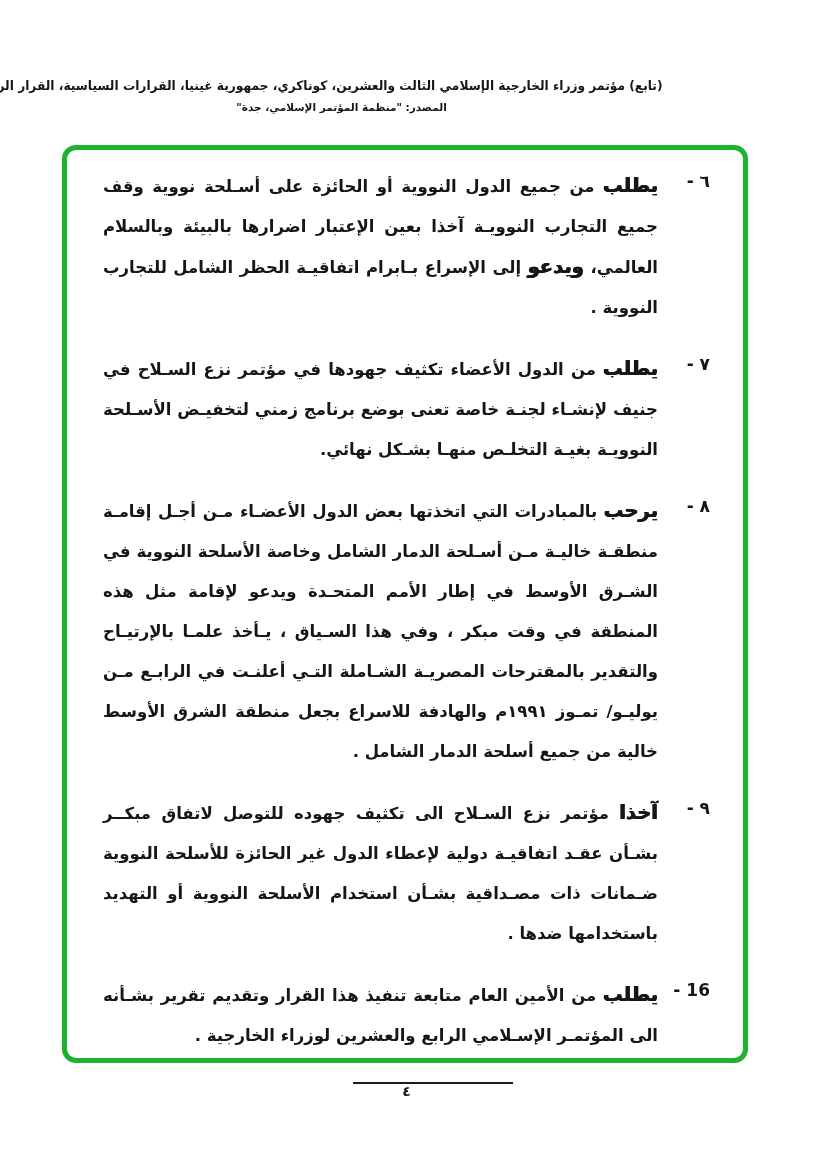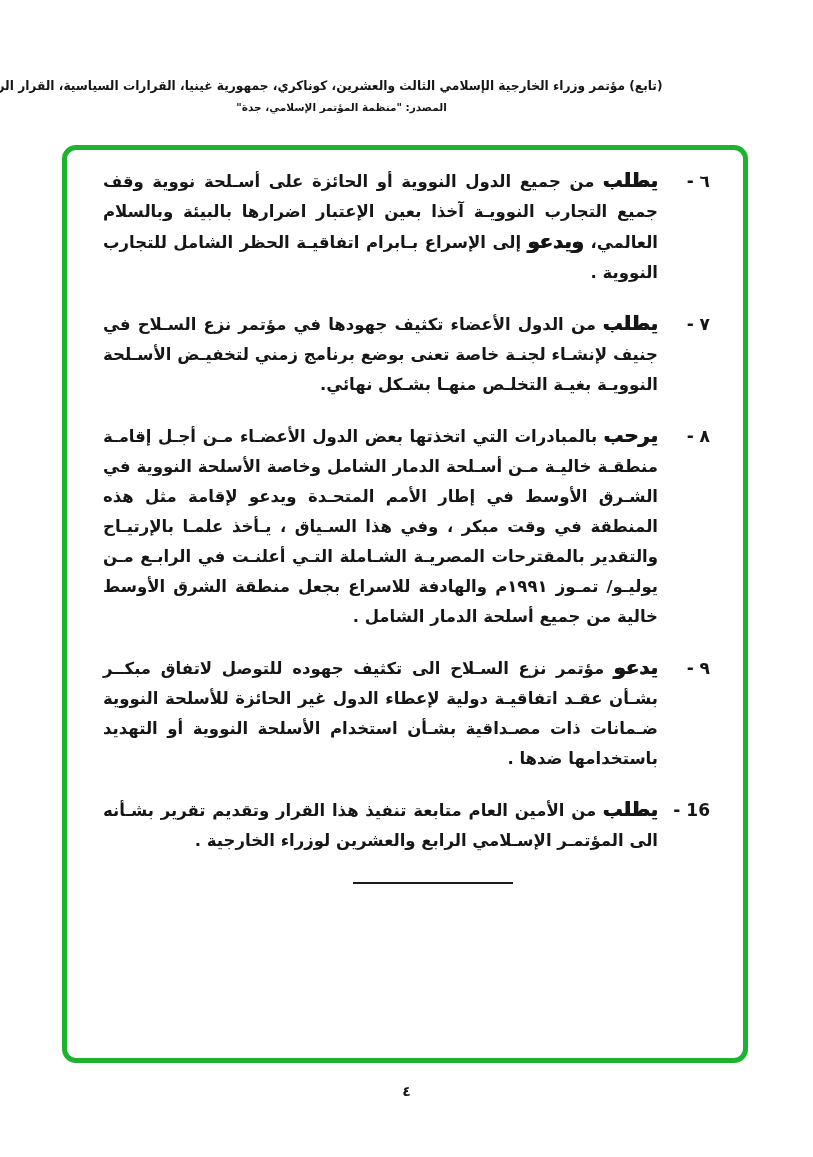--- a/index.html
+++ b/index.html
@@ -40,21 +40,21 @@
     position:absolute;top:166px;left:103px;width:607px;
     direction:rtl;
   }
   .item{display:flex;margin-bottom:21px;}
   .marker{
     flex:0 0 52px;font-weight:bold;font-size:17px;line-height:30px;
     white-space:nowrap;
   }
   .itext{
     flex:1;text-align:justify;font-weight:bold;
-    font-size:16.5px;line-height:30px;
+    font-size:16.5px;line-height:40px;
   }
   .lead{
     font-size:19.5px;
     text-shadow:0.5px 0 currentColor,-0.5px 0 currentColor;
   }
   .divider{
     width:160px;height:0;border-top:2px solid #1b1b1b;
     margin:26px 197px 0 auto;
   }
   
@@ -84,21 +84,21 @@
       <div class="item">
         <div class="marker">٧ -</div>
         <div class="itext"><span class="lead">يطلب</span><span> من الدول الأعضاء تكثيف جهودها في مؤتمر نزع السـلاح في جنيف لإنشـاء لجنـة خاصة تعنى بوضع برنامج زمني لتخفيـض الأسـلحة النوويـة بغيـة التخلـص منهـا بشـكل نهائي.</span></div>
       </div>
       <div class="item">
         <div class="marker">٨ -</div>
         <div class="itext"><span class="lead">يرحب</span><span> بالمبادرات التي اتخذتها بعض الدول الأعضـاء مـن أجـل إقامـة منطقـة خاليـة مـن أسـلحة الدمار الشامل وخاصة الأسلحة النووية في الشـرق الأوسط في إطار الأمم المتحـدة ويدعو لإقامة مثل هذه المنطقة في وقت مبكر ، وفي هذا السـياق ، يـأخذ علمـا بالإرتيـاح والتقدير بالمقترحات المصريـة الشـاملة التـي أعلنـت في الرابـع مـن يوليـو/ تمـوز ١٩٩١م والهادفة للاسراع بجعل منطقة الشرق الأوسط خالية من جميع أسلحة الدمار الشامل .</span></div>
       </div>
       <div class="item">
         <div class="marker">٩ -</div>
-        <div class="itext"><span class="lead">يدعو</span><span> مؤتمر نزع السـلاح الى تكثيف جهوده للتوصل لاتفاق مبكــر بشـأن عقـد اتفاقيـة دولية لإعطاء الدول غير الحائزة للأسلحة النووية ضـمانات ذات مصـداقية بشـأن استخدام الأسلحة النووية أو التهديد باستخدامها ضدها .</span></div>
+        <div class="itext"><span class="lead">آخذا</span><span> مؤتمر نزع السـلاح الى تكثيف جهوده للتوصل لاتفاق مبكــر بشـأن عقـد اتفاقيـة دولية لإعطاء الدول غير الحائزة للأسلحة النووية ضـمانات ذات مصـداقية بشـأن استخدام الأسلحة النووية أو التهديد باستخدامها ضدها .</span></div>
       </div>
       <div class="item">
         <div class="marker">16 -</div>
         <div class="itext"><span class="lead">يطلب</span><span> من الأمين العام متابعة تنفيذ هذا القرار وتقديم تقرير بشـأنه الى المؤتمـر الإسـلامي الرابع والعشرين لوزراء الخارجية .</span></div>
       </div>
       <div class="divider"></div>
   </div>
 
   <div class="page-number">٤</div>
 

